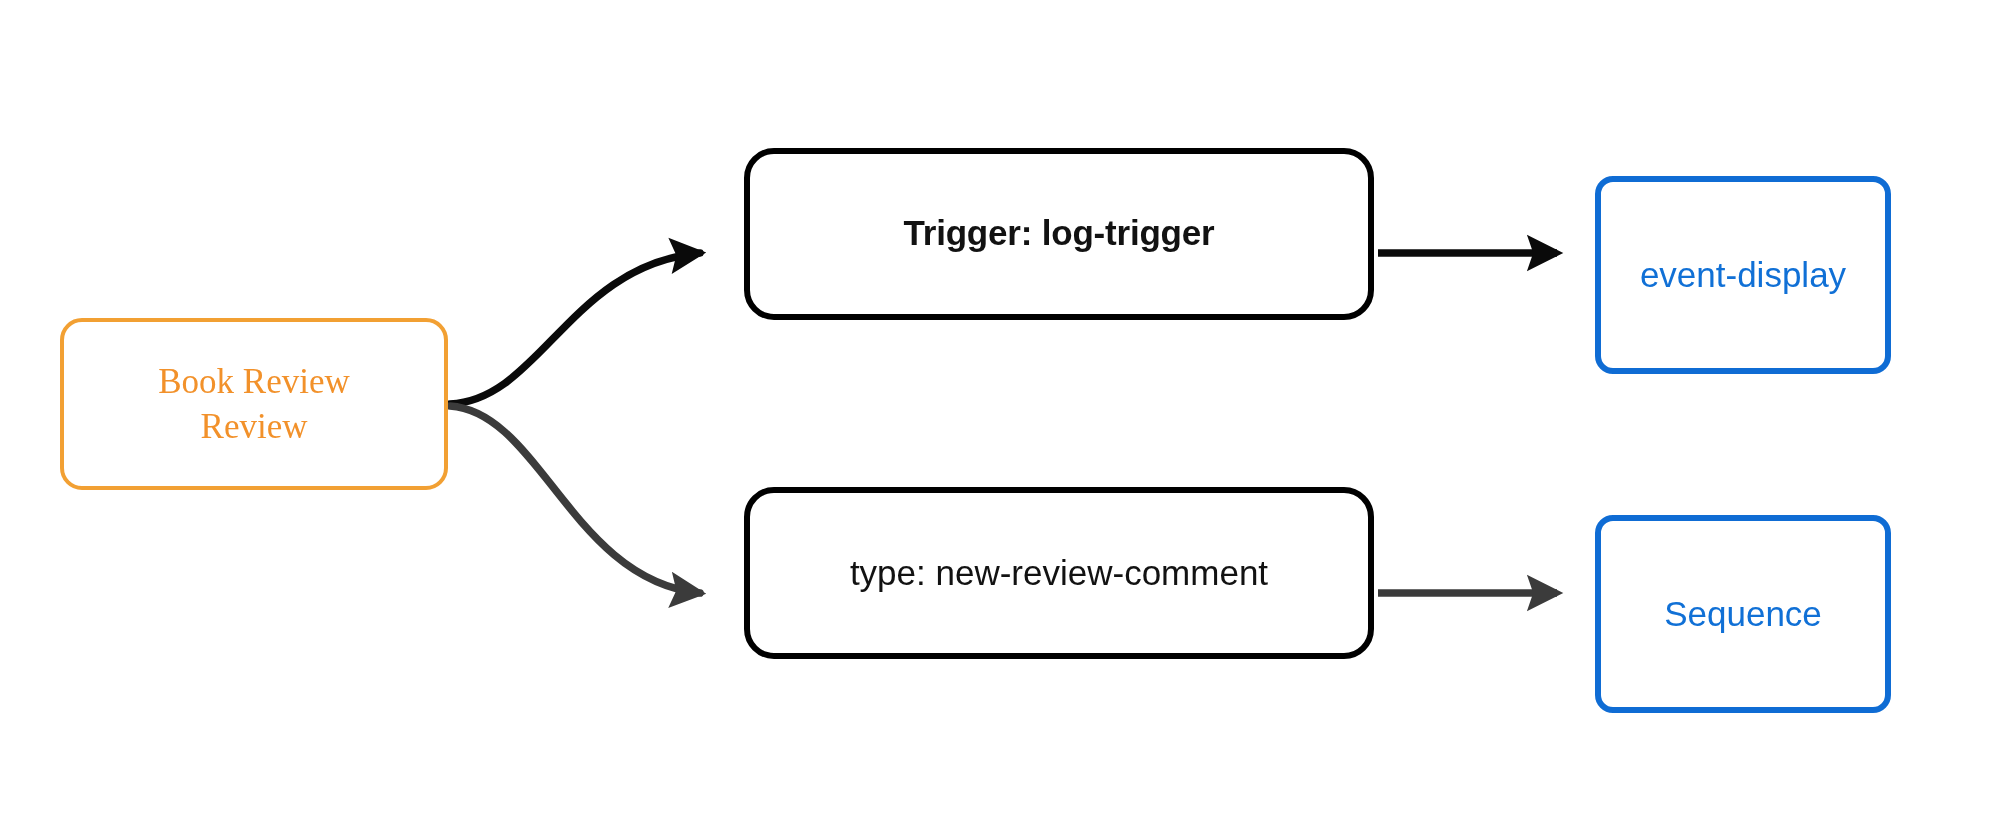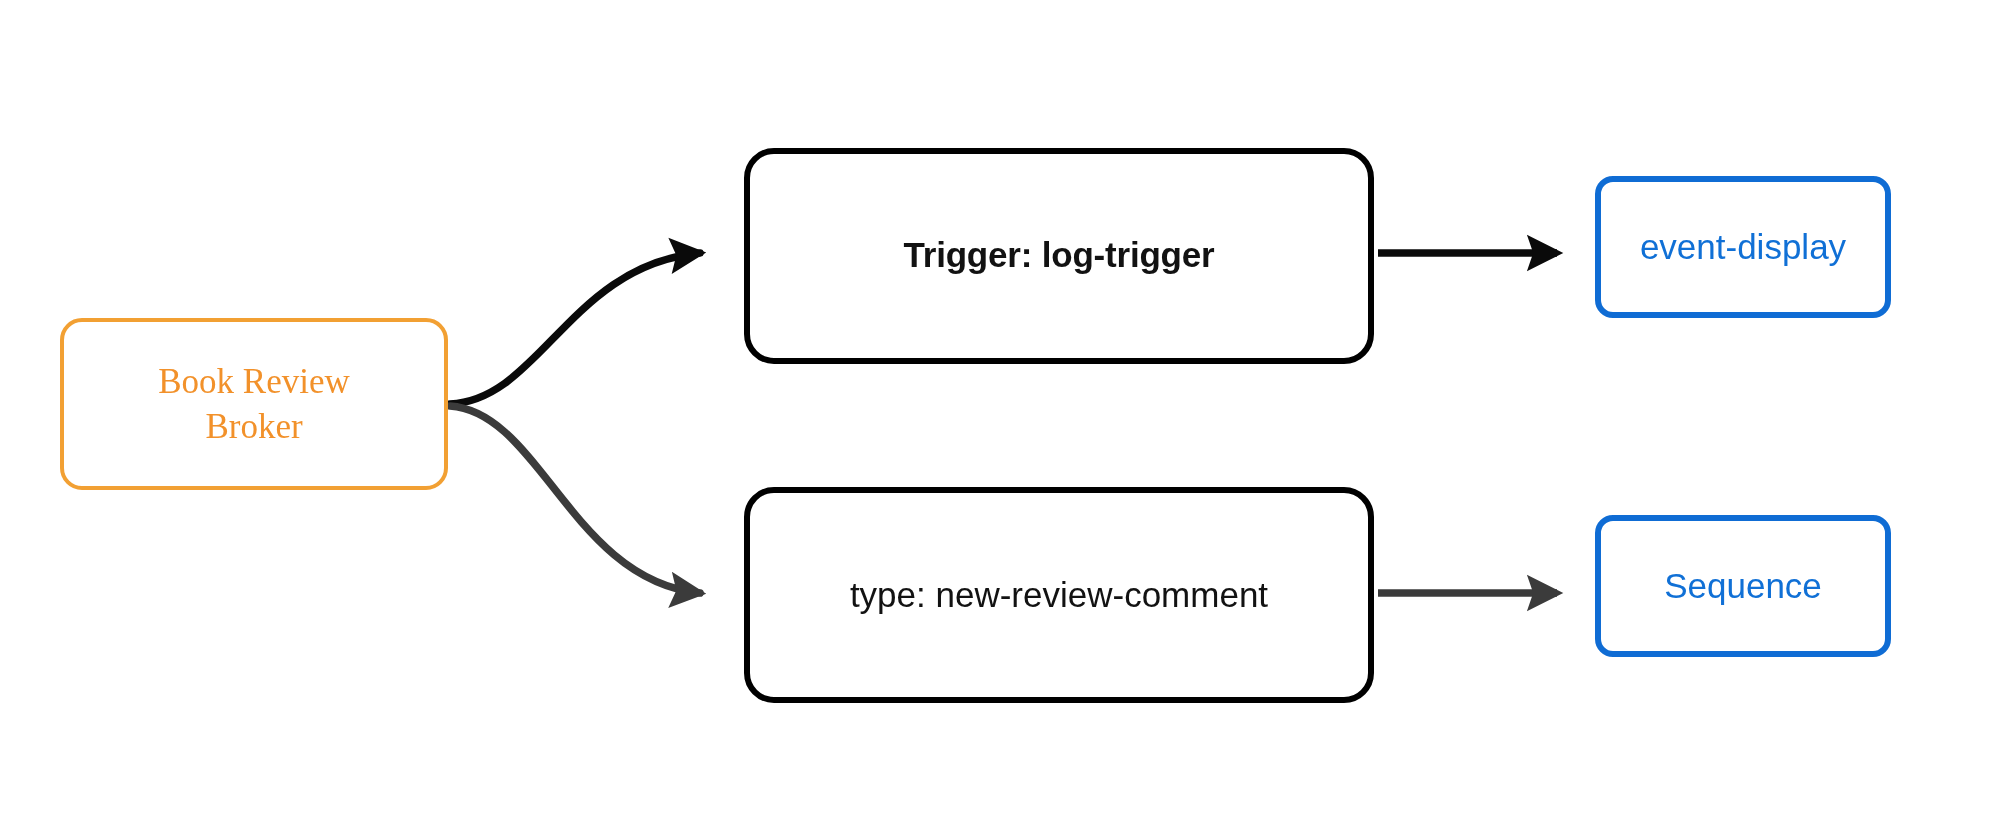--- a/index.html
+++ b/index.html
@@ -49,21 +49,21 @@
     color: #F2912A;
     font-size: 35px;
     font-weight: 400;
     font-family: Liberation Serif, serif;
   }
   .node-broker .line { display: block; }
   
   .node-trigger {
     left: 744px;
     width: 630px;
-    height: 216px;
+    height: 172px;
     border: 6px solid #000000;
     border-radius: 30px;
     color: #121212;
   }
   .node-trigger.top { top: 148px; }
   .node-trigger.bottom { top: 487px; }
   .node-trigger .title {
     display: block;
     font-size: 35px;
     font-weight: 700;
@@ -72,21 +72,21 @@
   }
   .node-trigger .subtitle {
     display: block;
     font-size: 35px;
     font-weight: 400;
   }
   
   .node-sink {
     left: 1595px;
     width: 296px;
-    height: 142px;
+    height: 198px;
     border: 6px solid #0F6CD4;
     border-radius: 18px;
     color: #1070D6;
     font-size: 35px;
     font-weight: 400;
   }
   .node-sink.top { top: 176px; }
   .node-sink.bottom { top: 515px; }
 </style>
 </head>
@@ -108,21 +108,21 @@
 
     <path d="M 450 406 C 540 412 572 580 700 593" fill="none" stroke="#3B3B3B" stroke-width="7.5" stroke-linecap="round" marker-end="url(#arrow-gray)"></path>
 
     <path d="M 1378 253 L 1557 253" fill="none" stroke="#0A0A0A" stroke-width="7.5" marker-end="url(#arrow-black)"></path>
 
     <path d="M 1378 593 L 1557 593" fill="none" stroke="#3B3B3B" stroke-width="7.5" marker-end="url(#arrow-gray)"></path>
   </svg>
 
   <div class="node node-broker">
     <span class="line">Book Review</span>
-    <span class="line">Broker</span>
+    <span class="line">Review</span>
   </div>
 
   <div class="node node-trigger top">
     <span class="title">Trigger: log-trigger</span>
   </div>
 
   <div class="node node-trigger bottom">
     <span class="subtitle">type: new-review-comment</span>
   </div>
 

